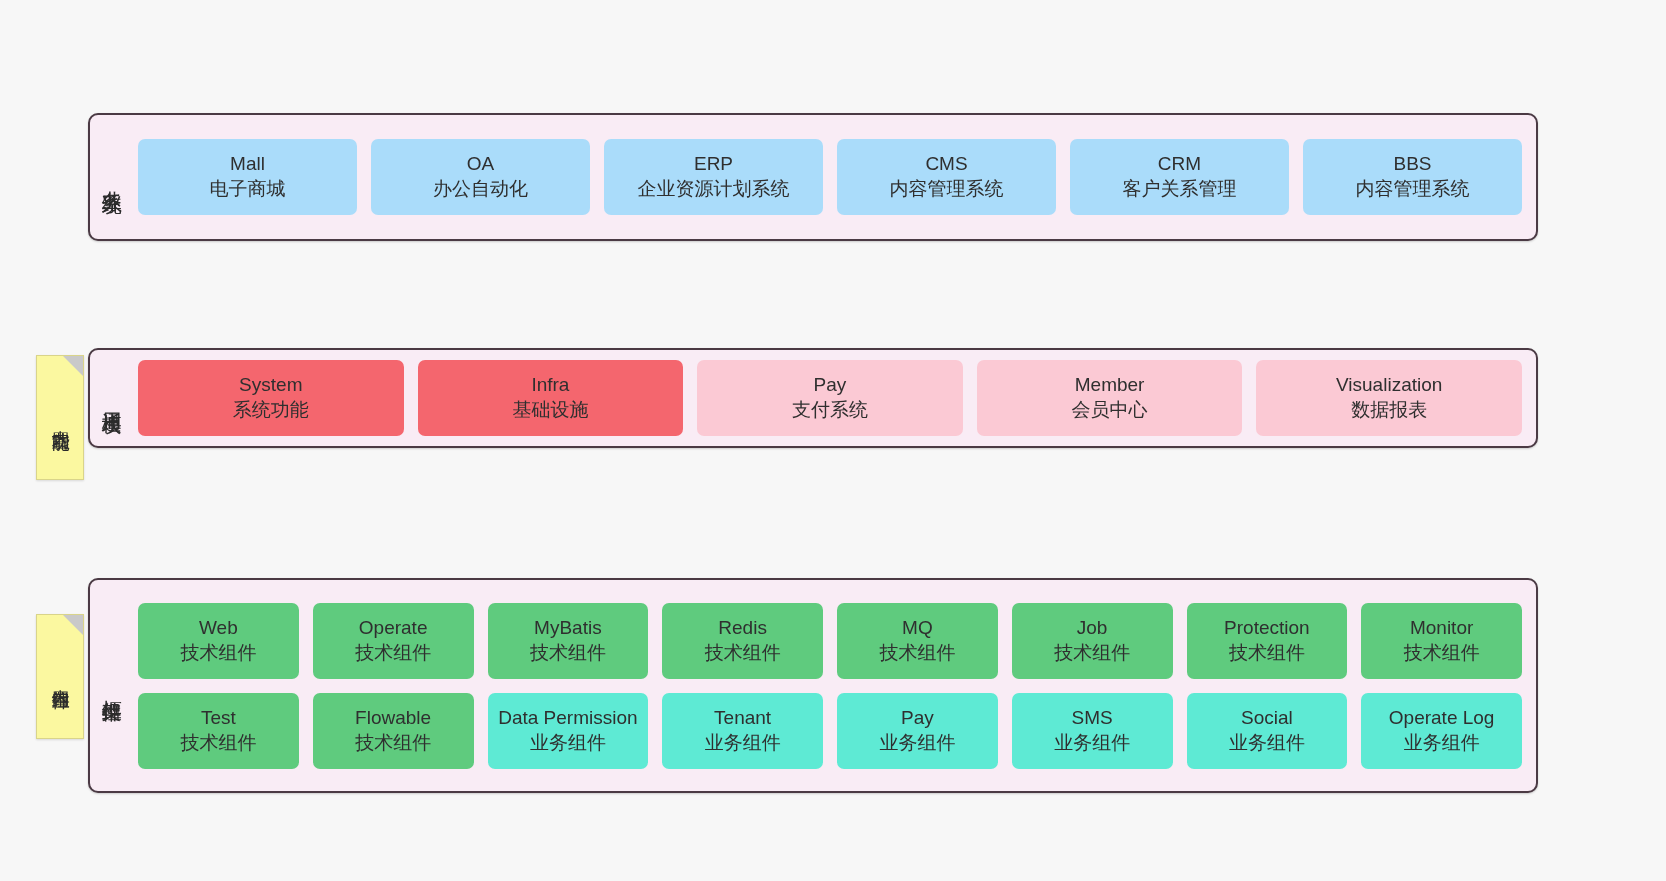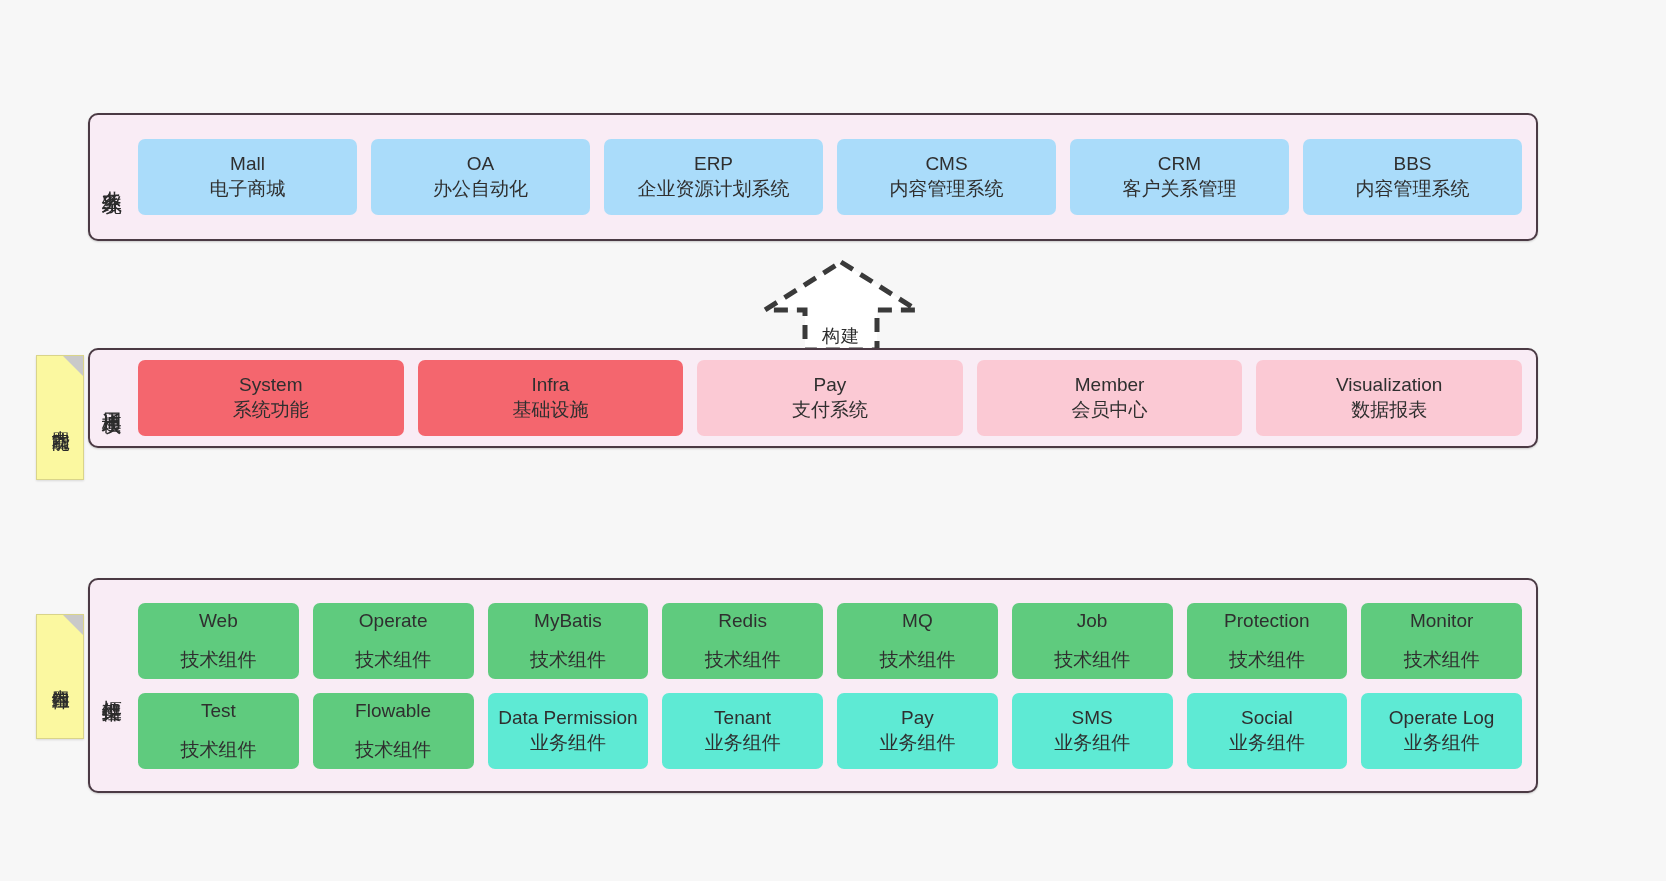--- a/index.html
+++ b/index.html
@@ -73,21 +73,21 @@
     padding:6px 4px;
     min-width:0;
   }
   .card .t1{white-space:nowrap;}
   .card .t2{}
   .card.wrap .t1{white-space:normal;}
 
   .blue{background:#aadcfa;}
   .red{background:#f4666e;}
   .pink{background:#fbc9d4;}
-  .green{background:#5fcb7e;justify-content:space-between;}
+  .green{background:#5fcb7e;}
   .lgreen{background:#5eead4;}
 
   
   #layer-business{left:88px;top:113px;width:1450px;height:128px;}
   #layer-business .card{height:76px;}
 
   #layer-common{left:88px;top:348px;width:1450px;height:100px;}
   #layer-common .card{height:76px;}
 
   #layer-framework{left:88px;top:578px;width:1450px;height:215px;}
@@ -171,26 +171,20 @@
           </div>
           <div class="card blue">
             <div class="t1">BBS</div>
             <div class="t2">内容管理系统</div>
           </div>
         </div>
       </div>
     </div>
   </div>
 
-  <div class="arrow" id="arrow-build">
-    <svg viewBox="0 0 160 96">
-      <path d="M80 4 L156 52 L116 52 L116 92 L44 92 L44 52 L4 52 Z" fill="#ffffff" stroke="#3a3a3a" stroke-width="5" stroke-dasharray="14 9" stroke-linejoin="miter"></path>
-    </svg>
-    <div class="label">构建</div>
-  </div>
 
   <div class="note" id="note-common">
     <span>内置功能</span>
     <span class="fold"></span>
   </div>
   <div class="layer" id="layer-common">
     <div class="layer-title">通用模块</div>
     <div class="layer-body">
       <div class="rows">
         <div class="row">

